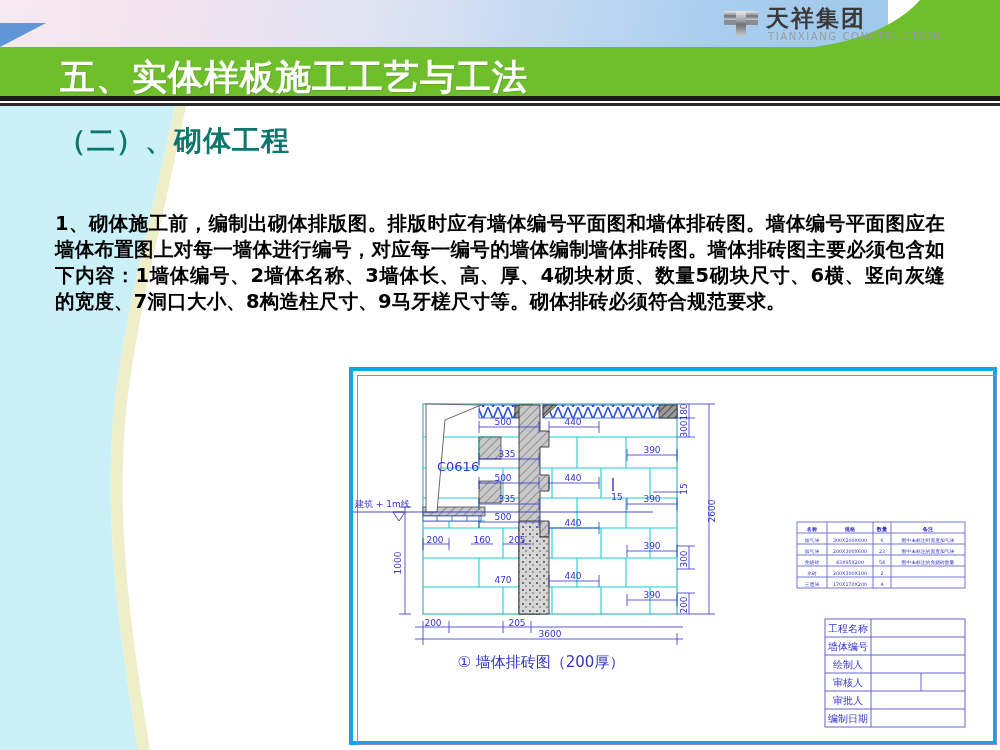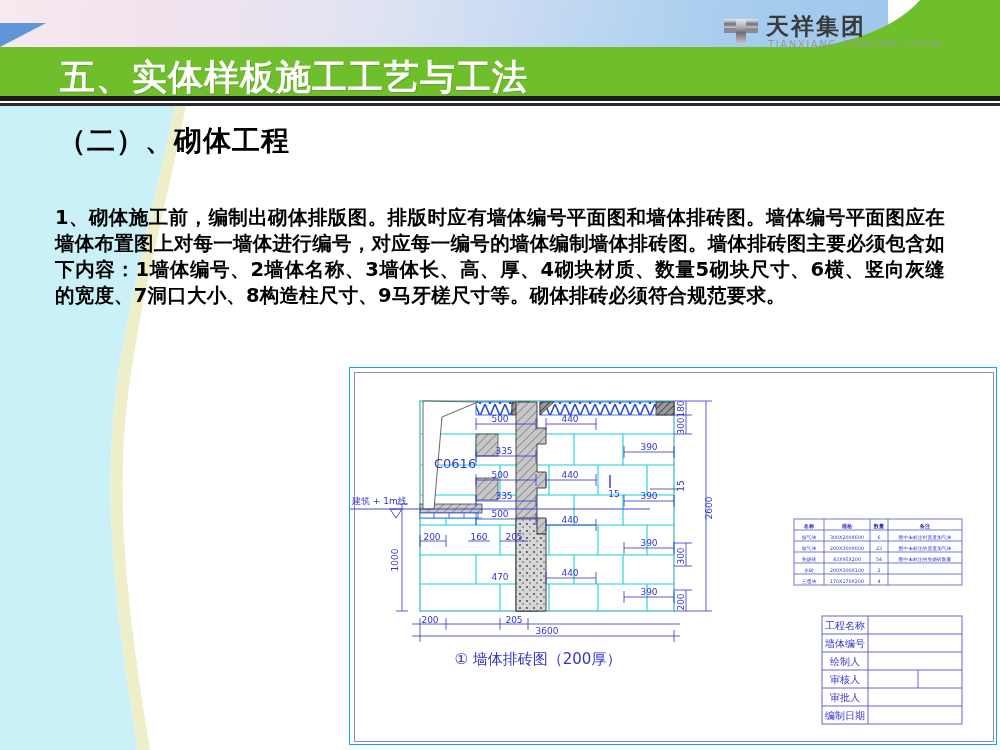--- a/index.html
+++ b/index.html
@@ -73,38 +73,38 @@
   
   .cyanpanel {
     position: absolute; left: 0; top: 106px; width: 200px; height: 644px;
     overflow: hidden;
   }
 
   
   .subtitle {
     position: absolute; left: 58px; top: 122px;
     font-size: 28px; font-weight: 700;
-    color: #000000;
+    color: #0f766e;
     letter-spacing: 1px;
     white-space: nowrap;
   }
   .bodytext {
-    position: absolute; left: 55px; top: 205px; width: 890px;
+    position: absolute; left: 55px; top: 211px; width: 890px;
     font-size: 19.5px; font-weight: 700; color: #000000;
     line-height: 26px;
     letter-spacing: .2px;
     text-align: justify;
   }
 
   
   .drawing {
     position: absolute; left: 349px; top: 367px;
     width: 648px; height: 378px;
     background: #ffffff;
-    border: 1px solid #0ea5e9;
+    border: 4px solid #0ea5e9;
   }
   .drawing .inner {
     position: absolute; left: 4px; top: 4px;
     width: 640px; height: 370px;
     border: 1px solid #8a8ad0;
   }
   .drawing svg { position: absolute; left: 0; top: 0; }
 </style>
 </head>
 <body>
@@ -139,21 +139,21 @@
     <div class="white-right"></div>
     <svg width="60" height="47" style="position:absolute;left:0;top:0;">
       <polygon points="0,23 46,23 0,47" fill="#5f96d8"></polygon>
     </svg>
   </div>
 
   <svg class="greencurve" viewBox="0 0 230 52" preserveAspectRatio="none">
     <path d="M230,0 L230,52 L0,52 L0,50 C60,50 120,34 150,0 Z" fill="#6fbe2b"></path>
   </svg>
 
-  <div style="position:absolute;left:722px;top:12px;width:170px;height:42px;text-decoration:underline;">
+  <div style="position:absolute;left:722px;top:4px;width:170px;height:42px;text-decoration:underline;">
     <svg width="170" height="42">
       <defs>
         <linearGradient id="metal" x1="0" y1="0" x2="0" y2="1">
           <stop offset="0%" stop-color="#e9e9ec"></stop>
           <stop offset="35%" stop-color="#a8a8b0"></stop>
           <stop offset="55%" stop-color="#6f6f78"></stop>
           <stop offset="100%" stop-color="#c9c9d0"></stop>
         </linearGradient>
       </defs>
 

